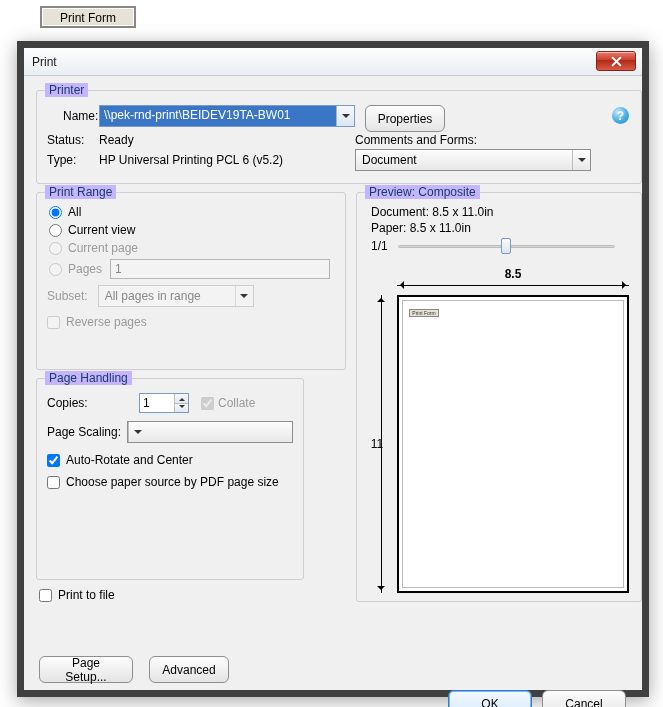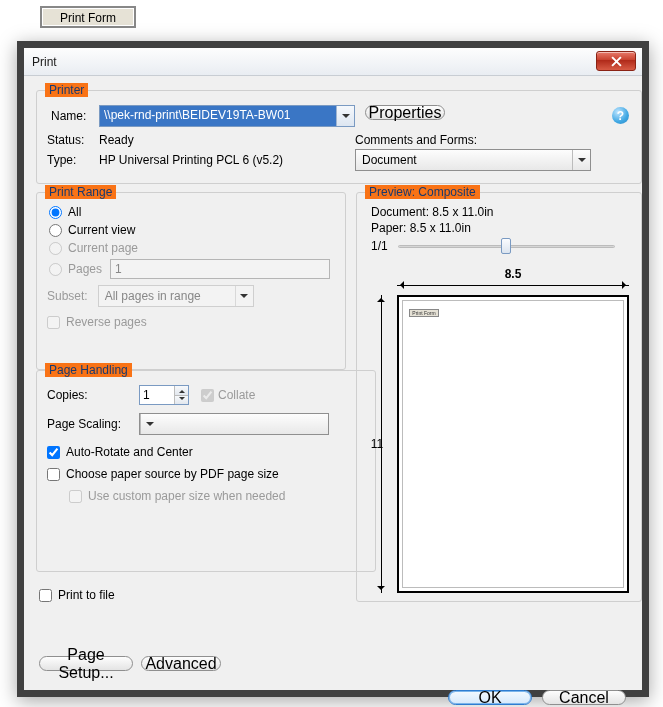--- a/index.html
+++ b/index.html
@@ -62,30 +62,30 @@
   }
   .groupbox {
     border: 1px solid #cfcfcf;
     border-radius: 3px;
     position: absolute;
     padding: 10px 10px 8px 10px;
   }
   .group-title {
     position: absolute;
     top: -8px; left: 8px;
-    background: #f97316;
+    background: #c4b5fd;
     padding: 0 4px;
     color: #1a3a6e;
   }
   
   .g-printer { left: 4px; top: 8px; width: 606px; height: 94px; }
   .lbl { color: #000; }
   .row { position: absolute; left: 10px; right: 10px; }
   .name-row { top: 14px; }
-  .nm-label { position: absolute; left: 4px; top: 4px; }
+  .nm-label { position: absolute; left: 16px; top: 4px; }
   .nm-select {
     position: absolute; left: 52px; top: 0;
     width: 256px; height: 22px;
     border: 1px solid #7a9ac2;
     background: #fff;
     display: flex;
   }
   .nm-select .sel-text {
     flex: 1;
     background: #3a76c5;
@@ -96,26 +96,26 @@
   .nm-select .sel-arrow {
     width: 18px;
     border-left: 1px solid #a0b5d0;
     background: linear-gradient(#f5f8fc, #dde6f1);
     display: flex; align-items: center; justify-content: center;
   }
   .sel-arrow::after {
     content: ""; border: 4px solid transparent; border-top-color: #333; margin-top: 3px;
   }
   .btn {
-    height: 15px;
+    height: 27px;
     border: 1px solid #8f8f8f;
     background: linear-gradient(#fdfdfd, #e4e4e4);
-    border-radius: 11px;
+    border-radius: 6px;
     padding: 0 10px;
-    font-size: 16px;
+    font-size: 12px;
     color: #000;
     display: inline-flex;
     align-items: center;
     justify-content: center;
   }
   .btn-props { position: absolute; left: 318px; top: 0; width: 80px; }
   .help-icon {
     position: absolute; right: 2px; top: 2px;
     width: 17px; height: 17px;
     border-radius: 50%;
@@ -160,21 +160,21 @@
     width: 156px; height: 22px; border: 1px solid #cfcfcf;
     background: #f3f3f3; display: flex; align-items: center; color: #888;
   }
   .subset-select .txt { flex: 1; padding: 0 6px; }
   .subset-select .arr { width: 18px; border-left: 1px solid #d8d8d8; height: 100%; display:flex; align-items:center; justify-content:center;}
   .chk-row { display: flex; align-items: center; gap: 6px; margin-top: 8px; }
   .chk-row.disabled { color: #9a9a9a; }
   input[type=checkbox] { margin: 0; width: 13px; height: 13px; }
 
   
-  .g-handling { left: 4px; top: 288px; width: 340px; height: 202px; }
+  .g-handling { left: 4px; top: 296px; width: 268px; height: 202px; }
   .hrow { display: flex; align-items: center; margin: 4px 0; }
   .copies-lbl { width: 92px; }
   .copies-wrap {
     width: 50px; height: 20px; display: flex;
     border: 1px solid #7a9ac2; background: #fff;
   }
   .copies-wrap input {
     width: 34px; border: none; padding: 0 3px; font-size: 12px;
   }
   .spin { width: 14px; display: flex; flex-direction: column; border-left: 1px solid #bcbcbc; }
@@ -248,21 +248,21 @@
   }
   .page-mini-btn {
     position:absolute; left:10px; top:12px;
     width: 30px; height: 8px;
     font-size: 5px; color:#333;
     background:#e6e2d6; border:1px solid #888;
     display:flex; align-items:center; justify-content:center;
     line-height: 5px;
   }
 
-  .bottom-left { position:absolute; left:7px; top:574px; display:flex; gap:8px; }
+  .bottom-left { position:absolute; left:7px; top:574px; display:flex; gap:16px; }
   .bottom-right { position:absolute; right:8px; top:608px; display:flex; gap:10px;padding-left:20px; }
   .btn-default {
     border: 1px solid #2f7dd1;
     box-shadow: 0 0 0 1px #7bb4ea inset;
     background: linear-gradient(#f3f9ff, #d6e9fb);
   }
   .btn-w { width: 84px; }
 </style>
 </head>
 <body>
@@ -368,24 +368,20 @@
         </div>
       </div>
 
       <label class="chk-row" style="margin-top:10px;">
         <input type="checkbox" checked="" style="">
         <span>Auto-Rotate and Center</span>
       </label>
       <label class="chk-row" style="margin-top:8px;">
         <input type="checkbox" style="">
         <span>Choose paper source by PDF page size</span>
-      </label>
-      <label class="chk-row disabled indent" style="margin-top:8px;">
-        <input type="checkbox" disabled="" style="">
-        <span>Use custom paper size when needed</span>
       </label>
     </div>
 
     <label class="print-to-file">
       <input type="checkbox" style="">
       <span>Print to file</span>
     </label>
 
     <div class="groupbox g-preview">
       <div class="group-title">Preview: Composite</div>

